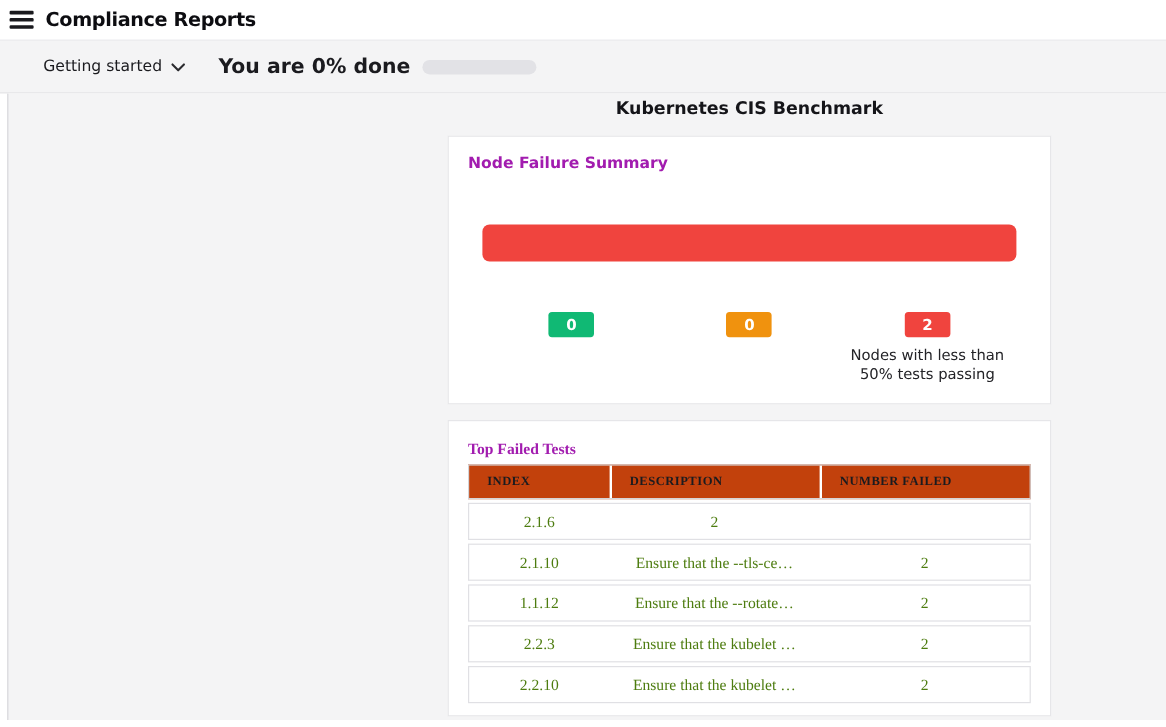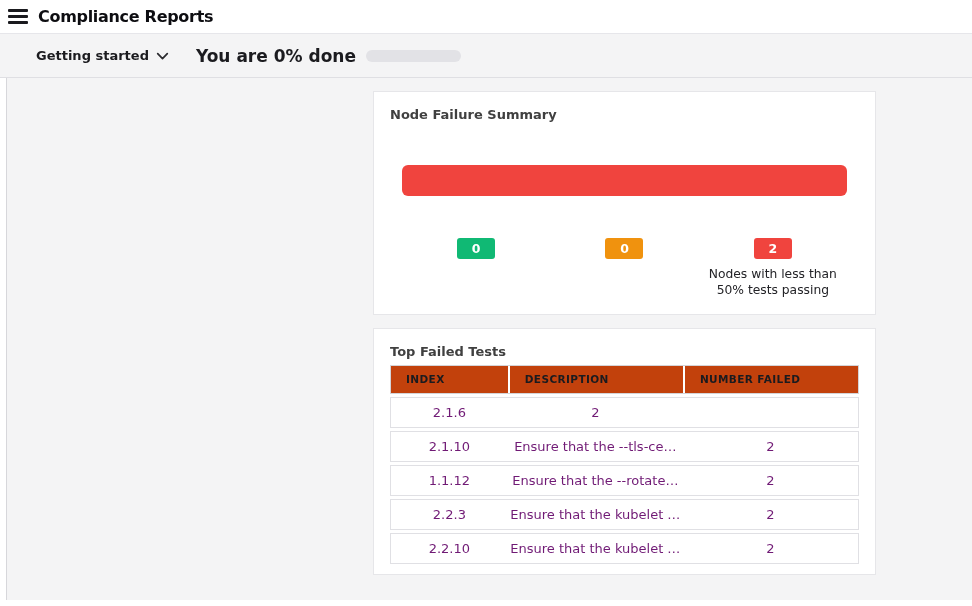--- a/index.html
+++ b/index.html
@@ -24,21 +24,21 @@
     margin: 0; font-size: 16px; font-weight: 800; letter-spacing: -0.3px; color: #0d0d11;
     line-height: 26px;
   }
 
   
   .gs-bar {
     height: 44px; background: #f4f4f5; border-bottom: 1px solid #dfdfe3;
     display: flex; align-items: center; padding-left: 36px;
   }
   .gs-dropdown { display: flex; align-items: center; gap: 7px; cursor: pointer; }
-  .gs-dropdown-label { font-size: 13px; font-weight: 700; color: #1b1b1f; }
+  .gs-dropdown-label { font-size: 13px; font-weight: 400; color: #1b1b1f; }
   .gs-progress-text { margin-left: 27px; font-size: 17px; font-weight: 700; color: #1b1b1f; }
   .gs-progress-pill {
     margin-left: 10px; width: 95px; height: 12px; border-radius: 6px; background: #e2e2e6;
     position: relative; overflow: hidden;
   }
   .gs-progress-fill { position: absolute; left: 0; top: 0; bottom: 0; background: #3d7fe0; }
 
   
   .content { position: relative; height: 528px; background: #ffffff; }
   .pane {
@@ -47,23 +47,23 @@
   }
   .report-col { position: absolute; left: 366px; top: 0; width: 503px; }
   .report-title {
     margin: 5px 0 0; text-align: center;
     font-size: 14.5px; font-weight: 700; line-height: 17px; color: #151519;
   }
 
   .card {
     margin-top: 13px; background: #fff; border: 1px solid #e6e6e9; padding: 14px 16px;
   }
-  .card-title { margin: 0; font-size: 13px; font-weight: 700; line-height: 17px; color: #404040; }
+  .card-title { margin: 0; font-size: 13px; font-weight: 700; line-height: 17px; color: #a21caf; }
   .card-nfs { height: 224px; }
-  .card-tft { height: 247px; }
+  .card-tft { height: 247px; font-family: Liberation Serif, serif; }
 
   
   .nfs-chart { margin: 42px 12px 0; }
   .nfs-bar { height: 31px; border-radius: 6px; }
 
   
   .stats-row { display: flex; margin: 42px 12px 0; }
   .stat { flex: 1; text-align: center; }
   .stat-badge {
     display: inline-block; min-width: 38px; height: 21px; line-height: 21px;
@@ -81,21 +81,21 @@
   }
   .th {
     line-height: 27px; font-size: 10.5px; font-weight: 700; letter-spacing: 0.4px;
     padding-left: 15px; color: #1b1b1f; white-space: nowrap; overflow: hidden;
   }
   .th + .th { border-left: 2px solid #fff; }
   .trow {
     display: flex; align-items: center; height: 31px; margin-top: 3px;
     background: #fff; border: 1px solid #e0e0e4;
   }
-  .td { font-size: 13px; text-align: center; color: #701a75; white-space: nowrap; overflow: hidden; }
+  .td { font-size: 13px; text-align: center; color: #4d7c0f; white-space: nowrap; overflow: hidden; }
   .c1 { width: 25%; }
   .c2 { width: 37.5%; }
   .c3 { width: 37.5%; }
 </style>
 </head>
 <body>
 
 <header class="app-header">
   <button class="hamburger" aria-label="menu">
     <span></span>
@@ -117,20 +117,21 @@
   <span class="gs-progress-text">You are 0% done</span>
   <div class="gs-progress-pill">
     <div class="gs-progress-fill" style="width:0%"></div>
   </div>
 </div>
 
 <div class="content">
   <div class="pane">
     <div class="report-col">
 
+      <h2 class="report-title">Kubernetes CIS Benchmark</h2>
 
       <section class="card card-nfs">
         <h3 class="card-title">Node Failure Summary</h3>
         <div class="nfs-chart">
           <div class="nfs-bar" style="background: rgb(240, 68, 62);"></div>
         </div>
         <div class="stats-row">
           <div class="stat">
             <span class="stat-badge" style="background: rgb(16, 185, 116);">0</span>
           </div>

